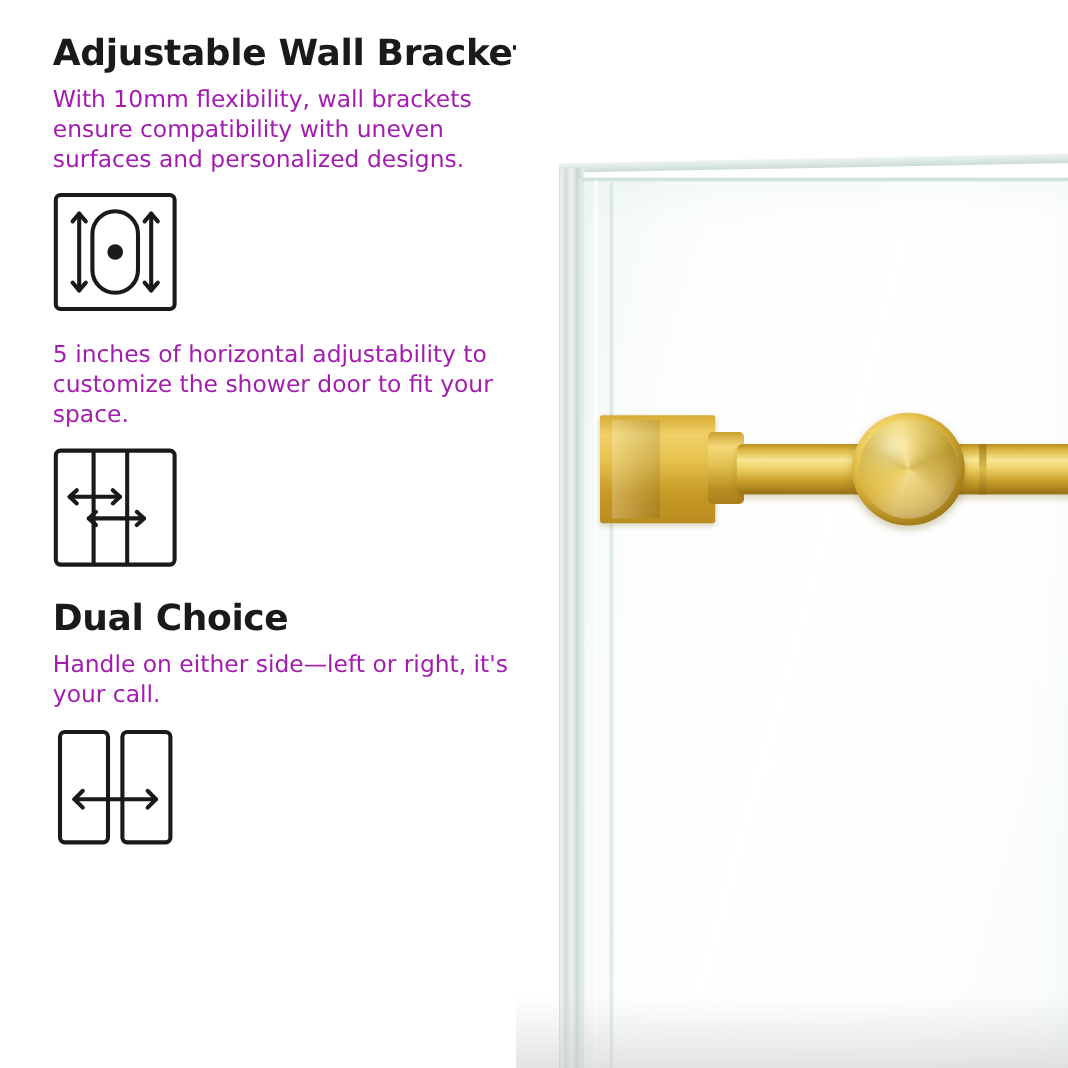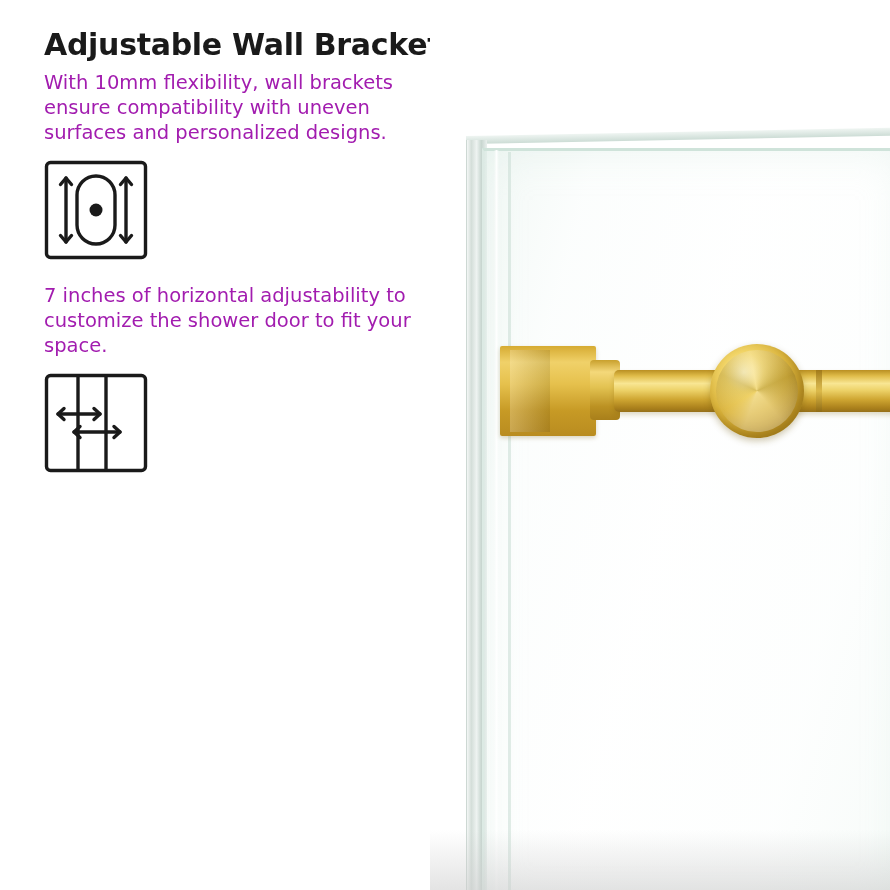--- a/index.html
+++ b/index.html
@@ -269,36 +269,49 @@
           <polyline points="16.5,24.5 22,18 27.5,24.5"></polyline>
           <polyline points="16.5,75.5 22,82 27.5,75.5"></polyline>
           <line x1="82" y1="18" x2="82" y2="82"></line>
           <polyline points="76.5,24.5 82,18 87.5,24.5"></polyline>
           <polyline points="76.5,75.5 82,82 87.5,75.5"></polyline>
         </svg>
       </div>
     </div>
 
     <div class="feature" id="feature-1">
-      <p class="feature-desc">7 inches of horizontal adjustability to customize the shower door to fit your space.</p>
+      <p class="feature-desc">5 inches of horizontal adjustability to customize the shower door to fit your space.</p>
       <div class="icon-box">
         <svg class="ico" width="104" height="100" viewBox="0 0 104 100" fill="none" stroke="#1a1a1a" stroke-width="3.4" stroke-linecap="round" stroke-linejoin="round">
           <rect x="2.5" y="2.5" width="99" height="95" rx="4"></rect>
           <line x1="34" y1="3" x2="34" y2="97"></line>
           <line x1="62" y1="3" x2="62" y2="97"></line>
           <line x1="14" y1="41" x2="56" y2="41"></line>
           <polyline points="20,35.5 14,41 20,46.5"></polyline>
           <polyline points="50,35.5 56,41 50,46.5"></polyline>
           <line x1="30" y1="59" x2="76" y2="59"></line>
           <polyline points="36,53.5 30,59 36,64.5"></polyline>
           <polyline points="70,53.5 76,59 70,64.5"></polyline>
         </svg>
       </div>
     </div>
 
+    <div class="feature" id="feature-2">
+      <h2 class="feature-title">Dual Choice</h2>
+      <p class="feature-desc">Handle on either side—left or right, it's your call.</p>
+      <div class="icon-box">
+        <svg class="ico" width="104" height="100" viewBox="0 0 104 100" fill="none" stroke="#1a1a1a" stroke-width="3.4" stroke-linecap="round" stroke-linejoin="round">
+          <rect x="6" y="4" width="40" height="92" rx="4"></rect>
+          <rect x="58" y="4" width="40" height="92" rx="4"></rect>
+          <line x1="18" y1="60" x2="86" y2="60"></line>
+          <polyline points="25,53 18,60 25,67"></polyline>
+          <polyline points="79,53 86,60 79,67"></polyline>
+        </svg>
+      </div>
+    </div>
 
   </div>
 
   <div class="photo">
     <div class="photo-bg"></div>
 
     <div class="glass-edge-top"></div>
     <div class="glass-edge"></div>
     <div class="glass"></div>
     <div class="glass-reflect-a"></div>

